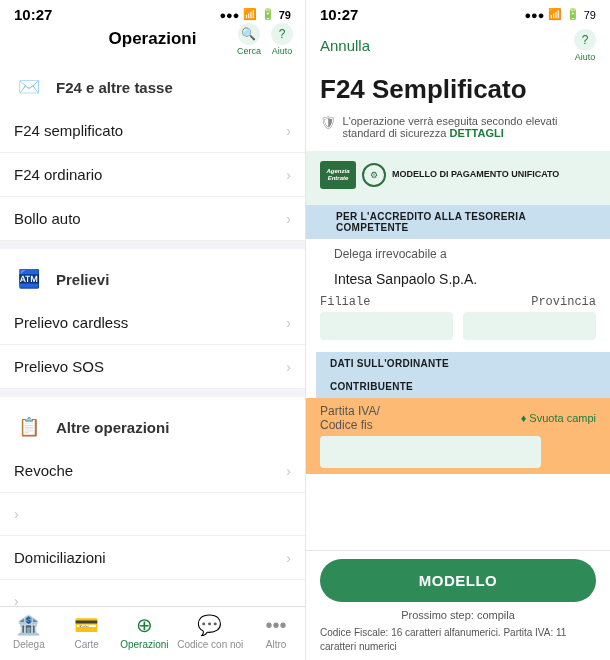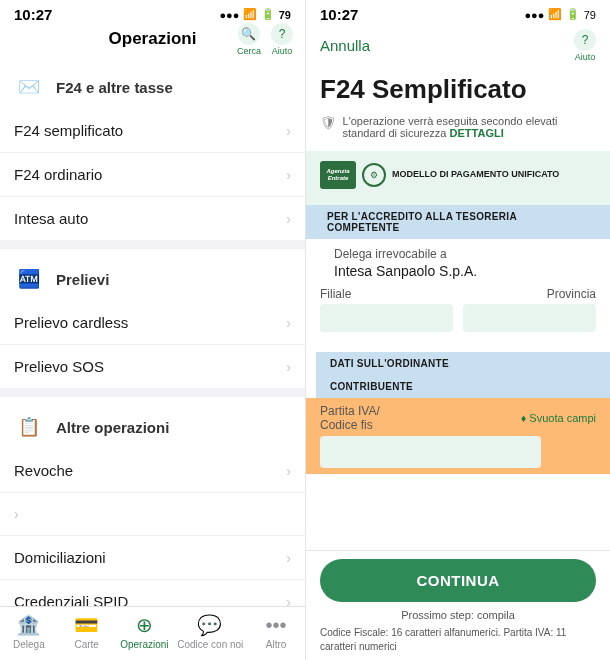--- a/index.html
+++ b/index.html
@@ -265,35 +265,36 @@
     .modello-text {
       font-size: 9px;
       font-weight: 800;
       color: #1a1a1a;
       text-transform: uppercase;
       line-height: 1.3;
     }
 
     .blue-bar {
       background: #c8dff0;
-      padding: 6px 21px;
+      padding: 6px 30px;
       font-size: 10px;
       font-weight: 700;
       color: #1a1a1a;
       letter-spacing: 0.3px;
     }
 
     .form-section {
       padding: 8px 14px;
       background: #fff;
     }
     .field-label-small {
       font-size: 12px;
       color: #555;
-      margin-bottom: 12px;
+      margin-bottom: 4px;
+      font-family: Liberation Mono, monospace;
     }
     .field-row {
       display: flex;
       gap: 10px;
     }
     .field-input {
       flex: 1;
       height: 28px;
       background: #e8f5ee;
       border-radius: 4px;
@@ -329,20 +330,21 @@
       font-size: 12px;
       color: #555;
       padding: 0 14px 2px;
       background: #fff;
     }
     .delega-name {
       font-size: 14px;
       color: #1a1a1a;
       padding: 0 14px 8px;
       background: #fff;
+      margin-top: 8px;
     }
 
     .contribuente-section {
       background: #fdba74;
       padding: 6px 14px;
     }
     .contribuente-row {
       display: flex;
       align-items: center;
       justify-content: space-between;
@@ -433,21 +435,21 @@
     </div>
     <div class="menu-item">
       <span class="menu-item-label">F24 semplificato</span>
       <span class="chevron">›</span>
     </div>
     <div class="menu-item">
       <span class="menu-item-label">F24 ordinario</span>
       <span class="chevron">›</span>
     </div>
     <div class="menu-item">
-      <span class="menu-item-label">Intesa auto</span>
+      <span class="menu-item-label">Bollo auto</span>
       <span class="chevron">›</span>
     </div>
 
     <div class="divider"></div>
 
     <div class="section-header">
       <div class="section-icon">🏧</div>
       <span class="section-title">Prelievi</span>
     </div>
     <div class="menu-item">
@@ -470,21 +472,20 @@
       <span class="chevron">›</span>
     </div>
     <div class="menu-item">
       <span class="chevron">›</span>
     </div>
     <div class="menu-item">
       <span class="menu-item-label">Domiciliazioni</span>
       <span class="chevron">›</span>
     </div>
     <div class="menu-item">
-      <span class="menu-item-label">Credenziali SPID</span>
       <span class="chevron">›</span>
     </div>
 
   </div>
 
   <div class="bottom-nav">
     <div class="nav-item">
       <span class="nav-icon">🏦</span>
       <span class="nav-label">Delega</span>
     </div>
@@ -586,19 +587,19 @@
           <span>Svuota campi</span>
         </div>
       </div>
       <div class="form-input-box" style="width:80%;margin-top:4px;"></div>
     </div>
 
   </div>
 
   <div class="bottom-overlay">
     <div class="continua-container">
-      <button class="continua-btn">CONTINUA</button>
+      <button class="continua-btn">MODELLO</button>
     </div>
     <div class="prossimo-step">Prossimo step: compila</div>
     <div class="codice-note">Codice Fiscale: 16 caratteri alfanumerici. Partita IVA: 11 caratteri numerici</div>
   </div>
 
 </div>
 
 </body></html>

